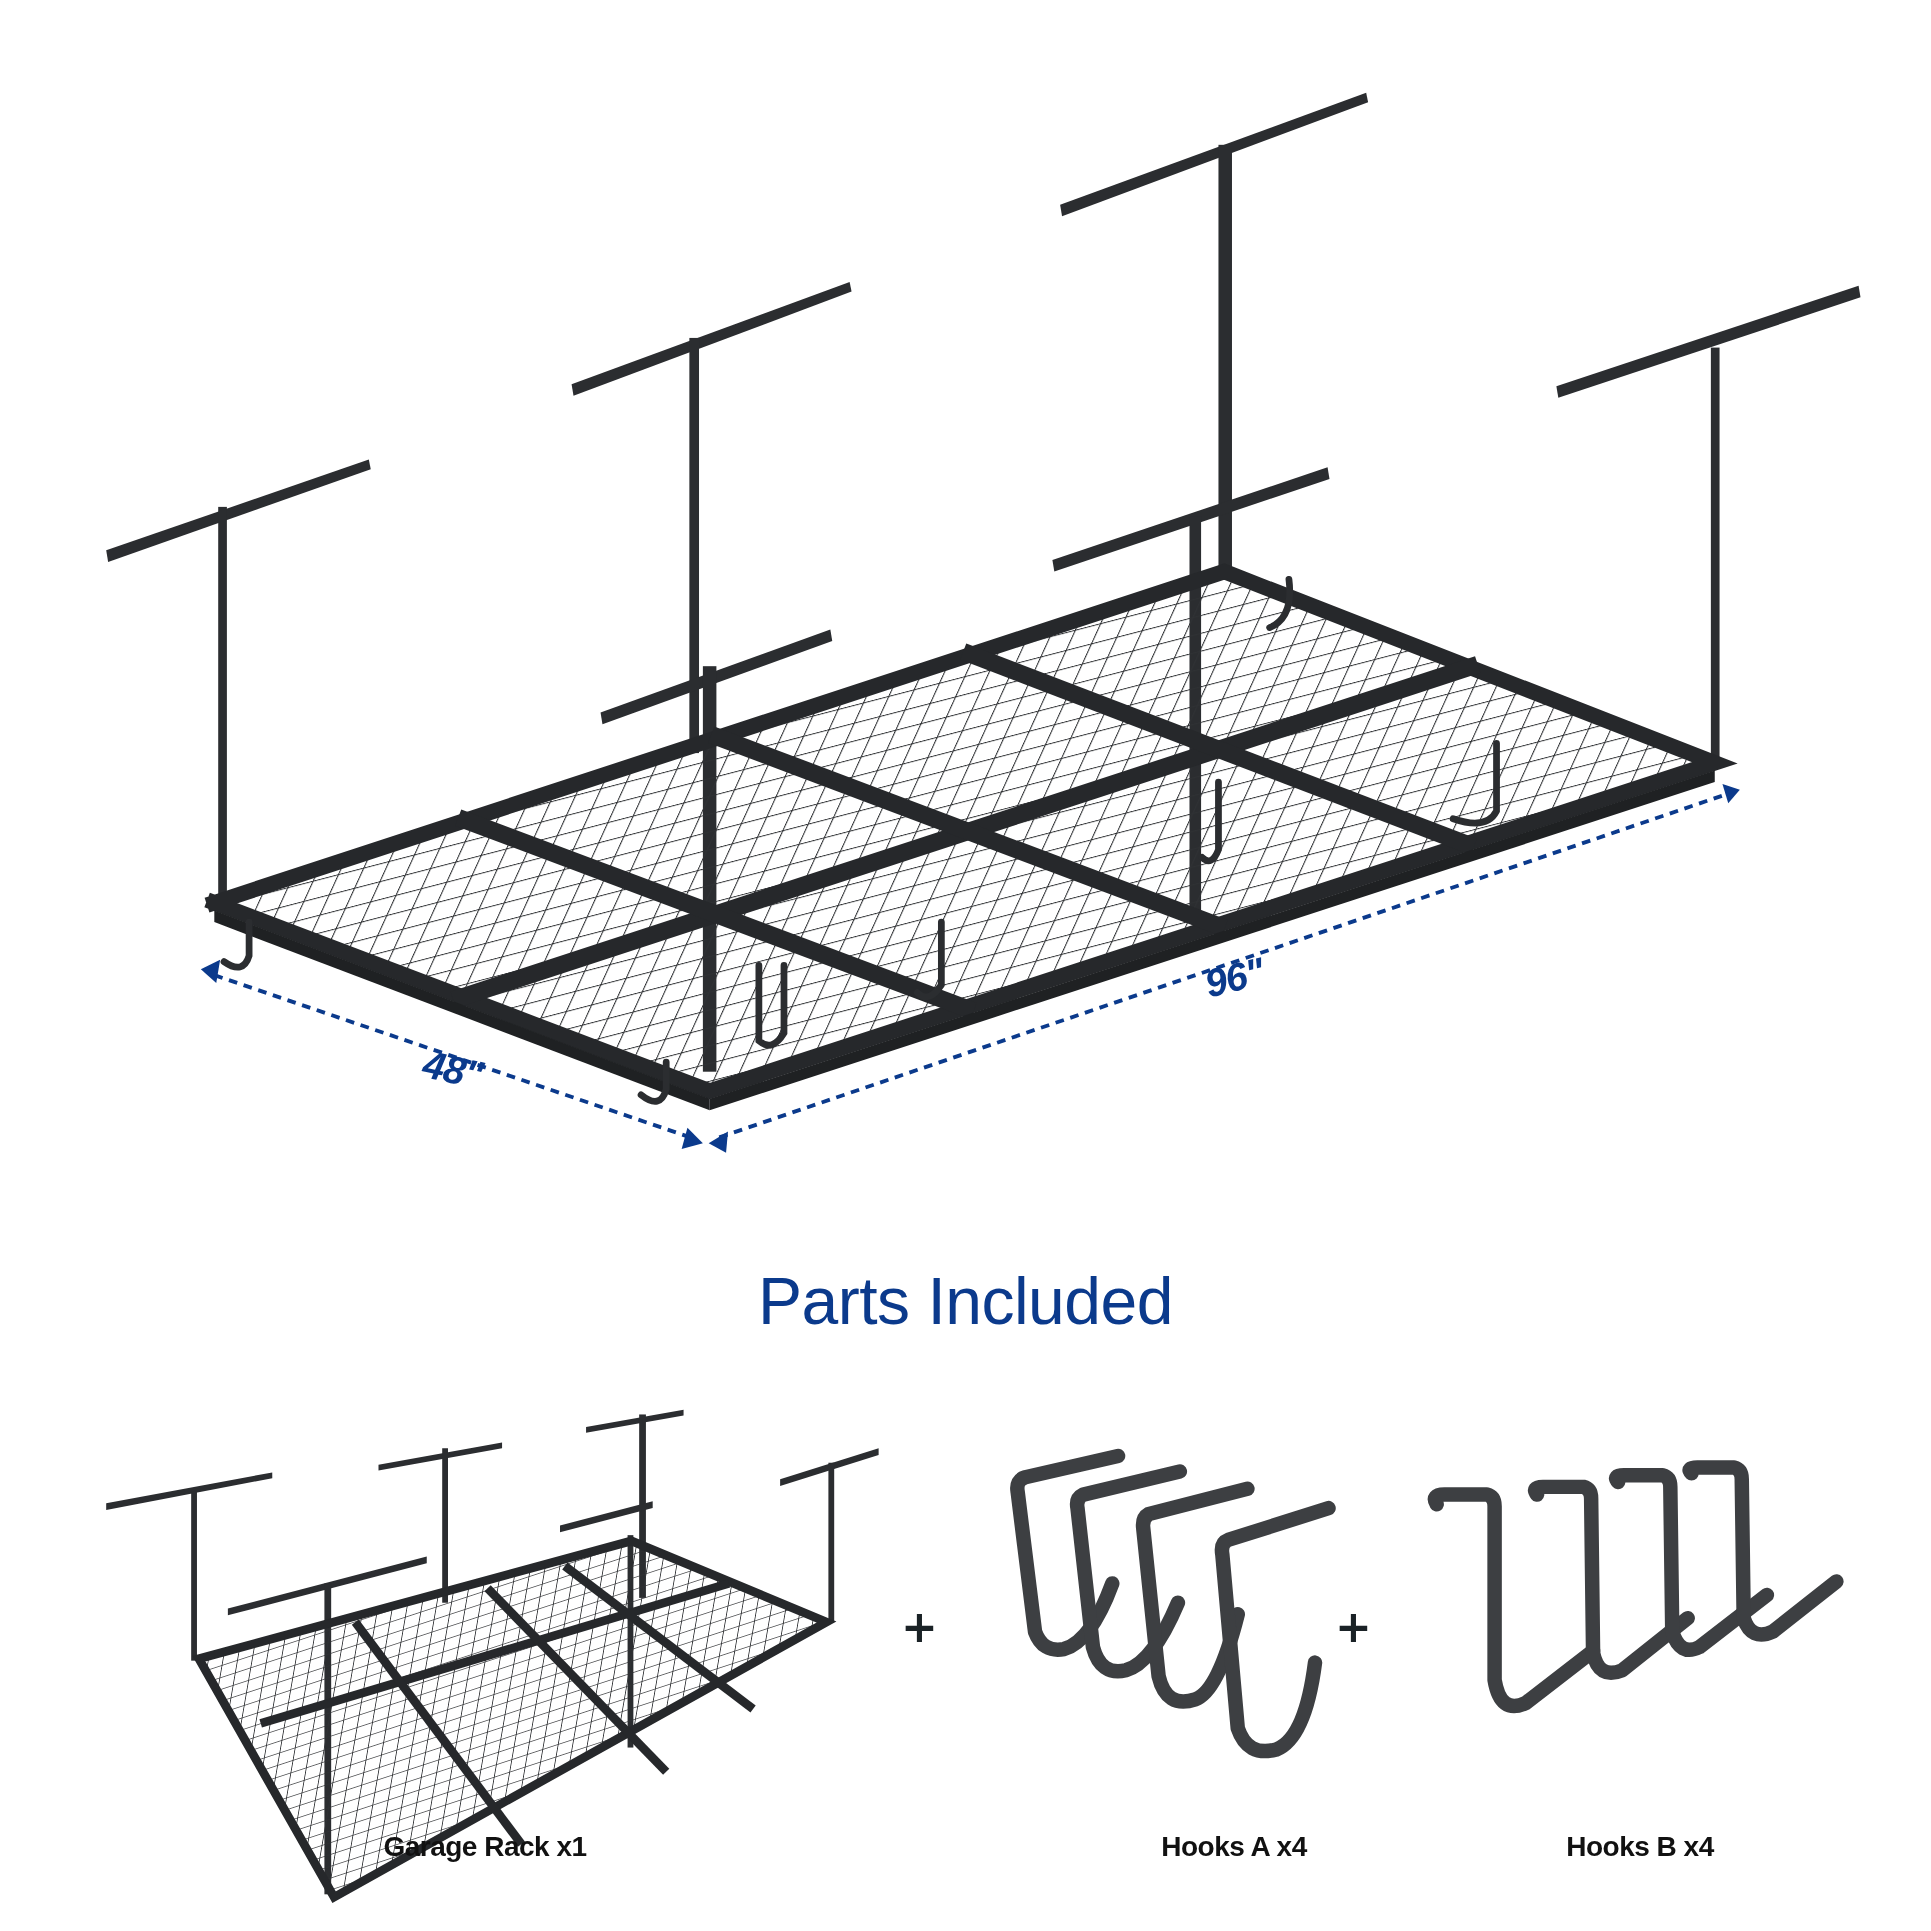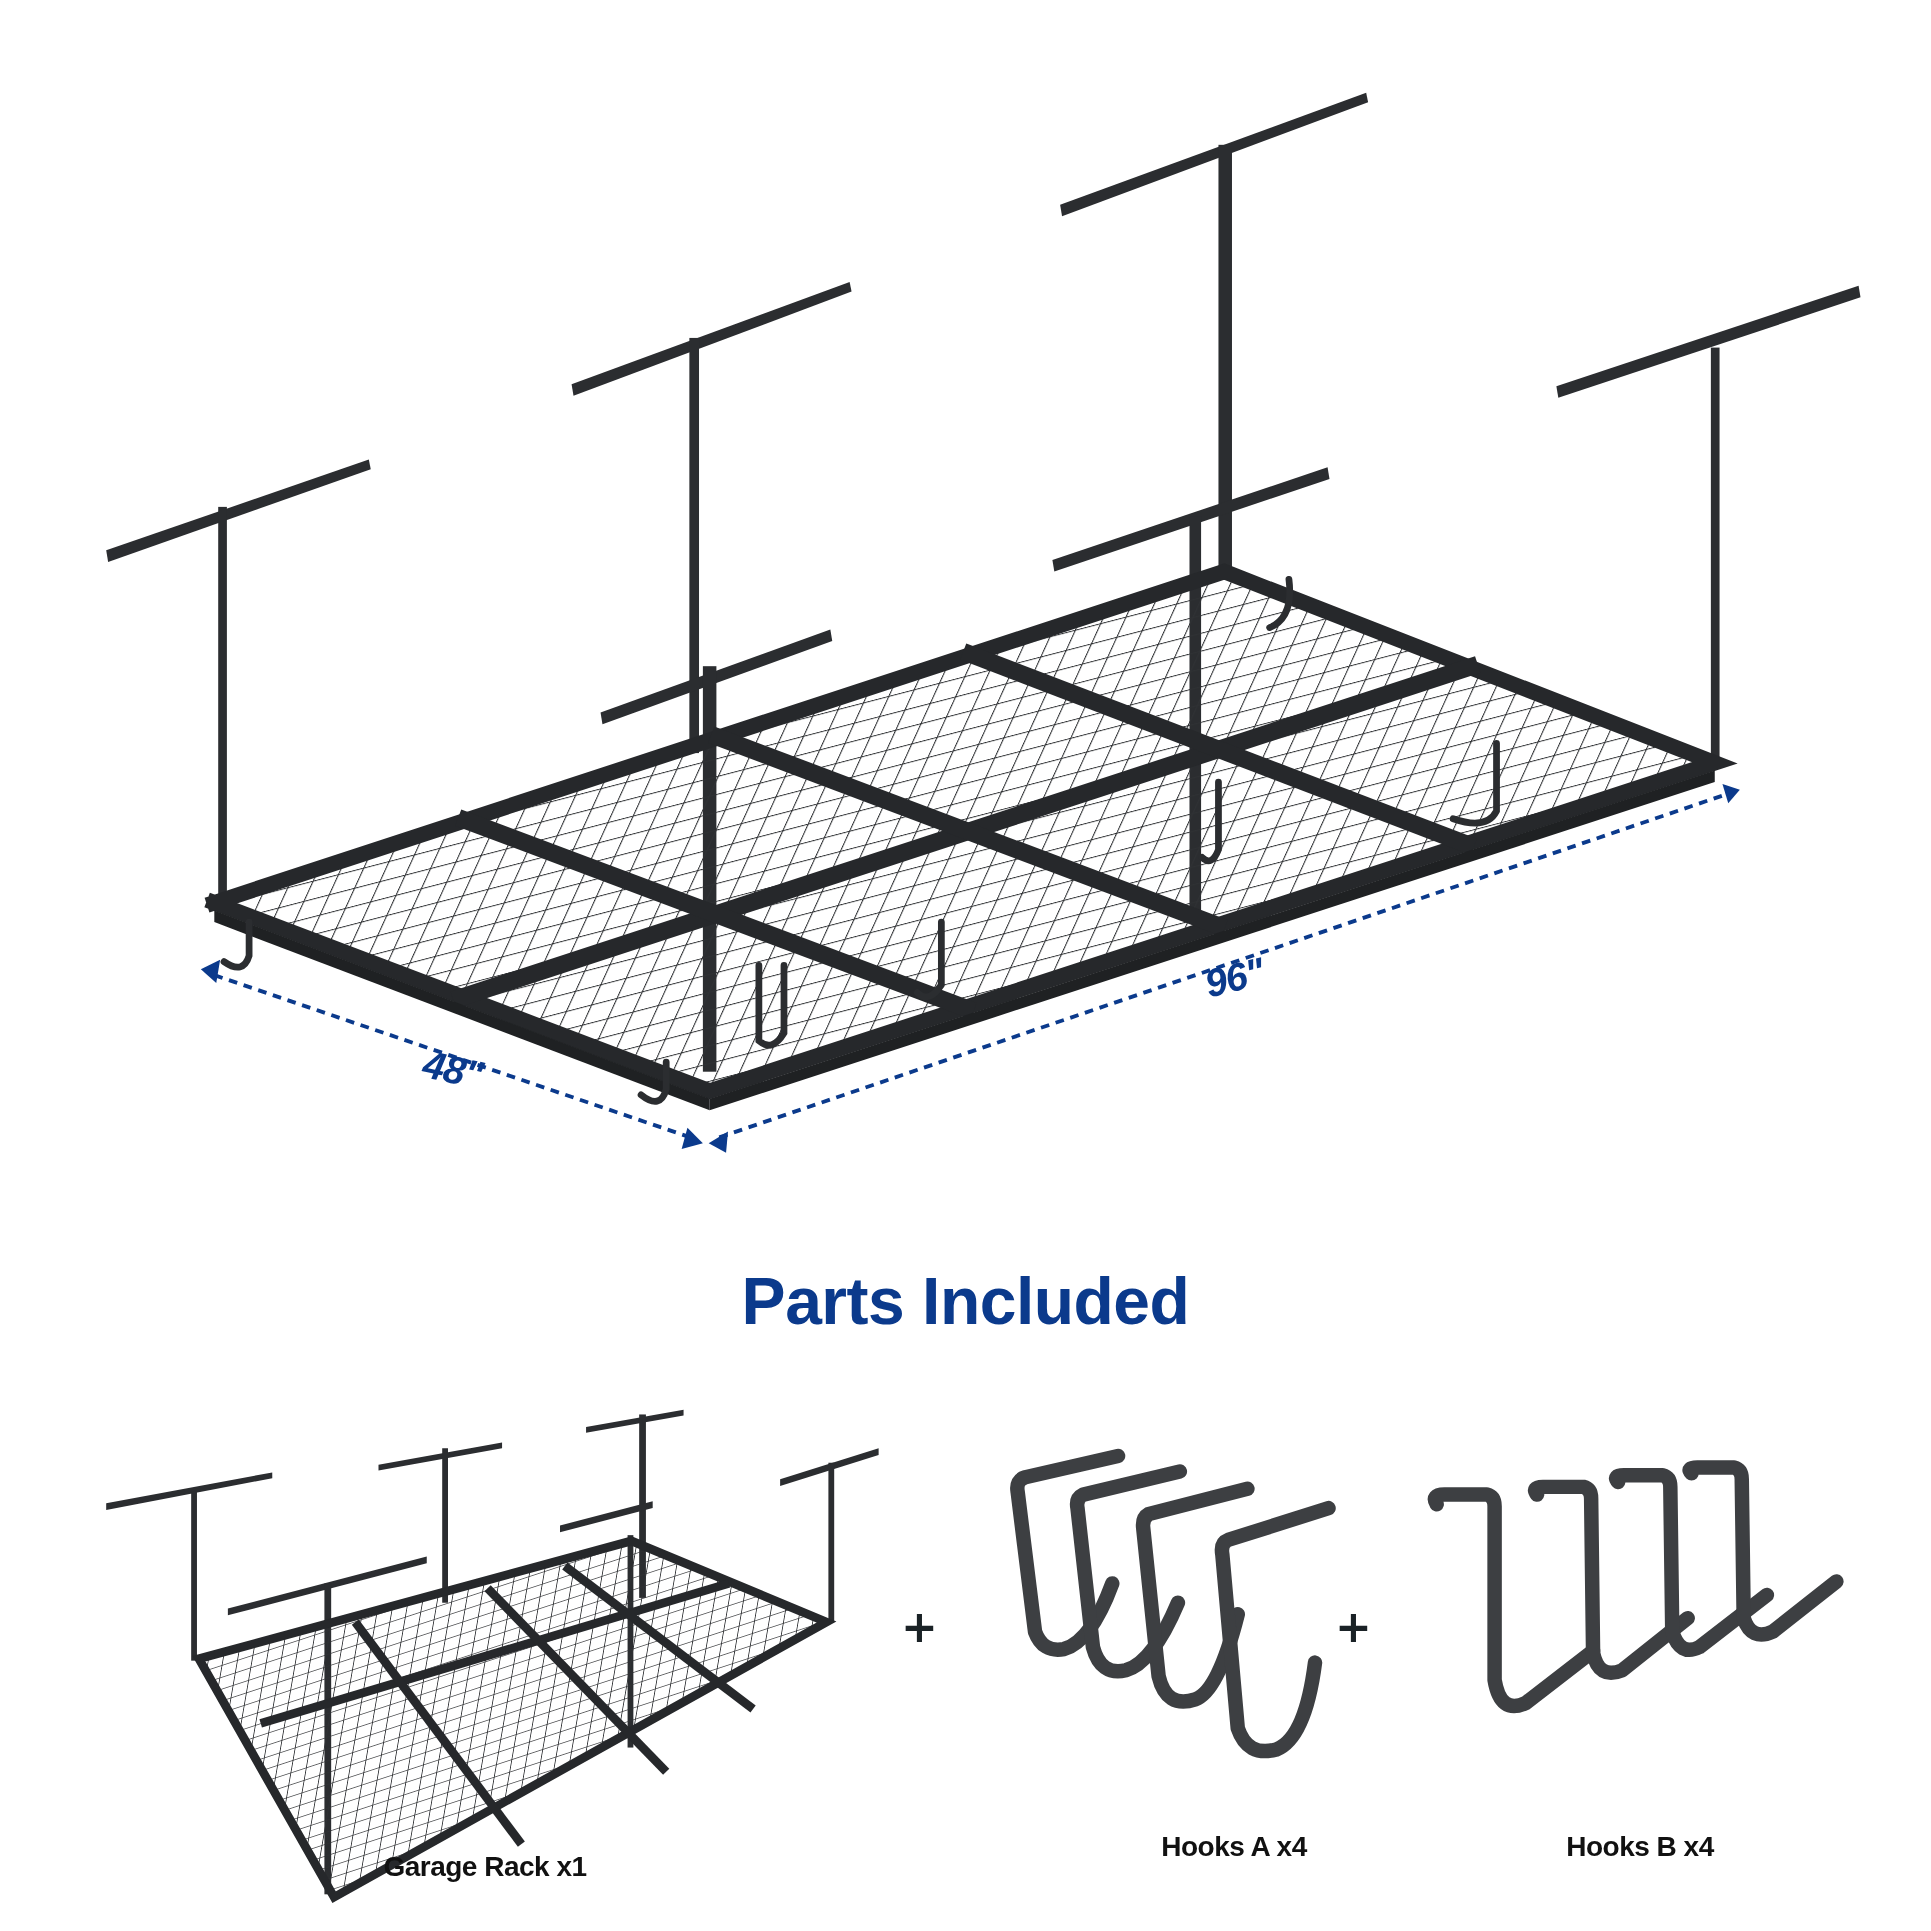--- a/index.html
+++ b/index.html
@@ -5,21 +5,21 @@
   html, body { margin: 0; padding: 0; background: #ffffff; }
   body { width: 1931px; height: 1931px; position: relative; overflow: hidden; font-family: "Liberation Sans", "DejaVu Sans", sans-serif; }
   .layer { position: absolute; left: 0; top: 0; width: 1931px; height: 1931px; }
   .dim-label {
     position: absolute; color: #0b3a8c; font-weight: 700; font-size: 39px;
     font-family: "Liberation Sans", "DejaVu Sans", sans-serif; font-style: italic;
     letter-spacing: -1px; white-space: nowrap; transform-origin: center center;
   }
   .title {
     position: absolute; left: 0; width: 1931px; top: 1263px; text-align: center;
-    color: #0b3a8c; font-weight: 700; font-size: 66px; letter-spacing: -0.5px;
+    color: #0b3a8c; font-weight: 400; font-size: 66px; letter-spacing: -0.5px;
     font-family: "Liberation Sans", "DejaVu Sans", sans-serif;
   }
   .caption {
     position: absolute; top: 1831px; color: #111111; font-weight: 700; font-size: 28px;
     text-align: center; width: 348px; font-family: "Liberation Sans", "DejaVu Sans", sans-serif;
     letter-spacing: -0.5px;
   }
   .plus {
     position: absolute; top: 1607px; width: 39px; height: 39px; line-height: 39px;
     text-align: center; font-size: 44px; font-weight: 700; color: #1a2226;
@@ -142,16 +142,16 @@
 
 <svg class="layer" viewBox="0 0 2000 2000" xmlns="http://www.w3.org/2000/svg">
   <g fill="none" stroke="#3d3f42" stroke-width="15" stroke-linejoin="round" stroke-linecap="round">
     <path d="M1488,1558 Q1482,1548 1496,1548 L1540,1548 Q1548,1550 1548,1560 L1548,1740 Q1554,1776 1580,1764 L1650,1710"></path>
     <path d="M1592,1548 Q1586,1540 1598,1540 L1640,1540 Q1648,1542 1648,1552 L1650,1712 Q1656,1740 1680,1730 L1748,1676"></path>
     <path d="M1676,1535 Q1670,1528 1682,1528 L1722,1528 Q1730,1530 1730,1540 L1732,1690 Q1740,1716 1760,1706 L1830,1652"></path>
     <path d="M1752,1526 Q1746,1520 1758,1520 L1796,1520 Q1804,1522 1804,1532 L1806,1676 Q1814,1700 1836,1690 L1902,1638"></path>
   </g>
 </svg>
 
-<div class="caption" style="left:311px;margin-top:20px;">Garage Rack x1</div>
+<div class="caption" style="left:311px;">Garage Rack x1</div>
 <div class="caption" style="left:1060px;">Hooks A x4</div>
 <div class="caption" style="left:1466px;">Hooks B x4</div>
 
 
 </body></html>

